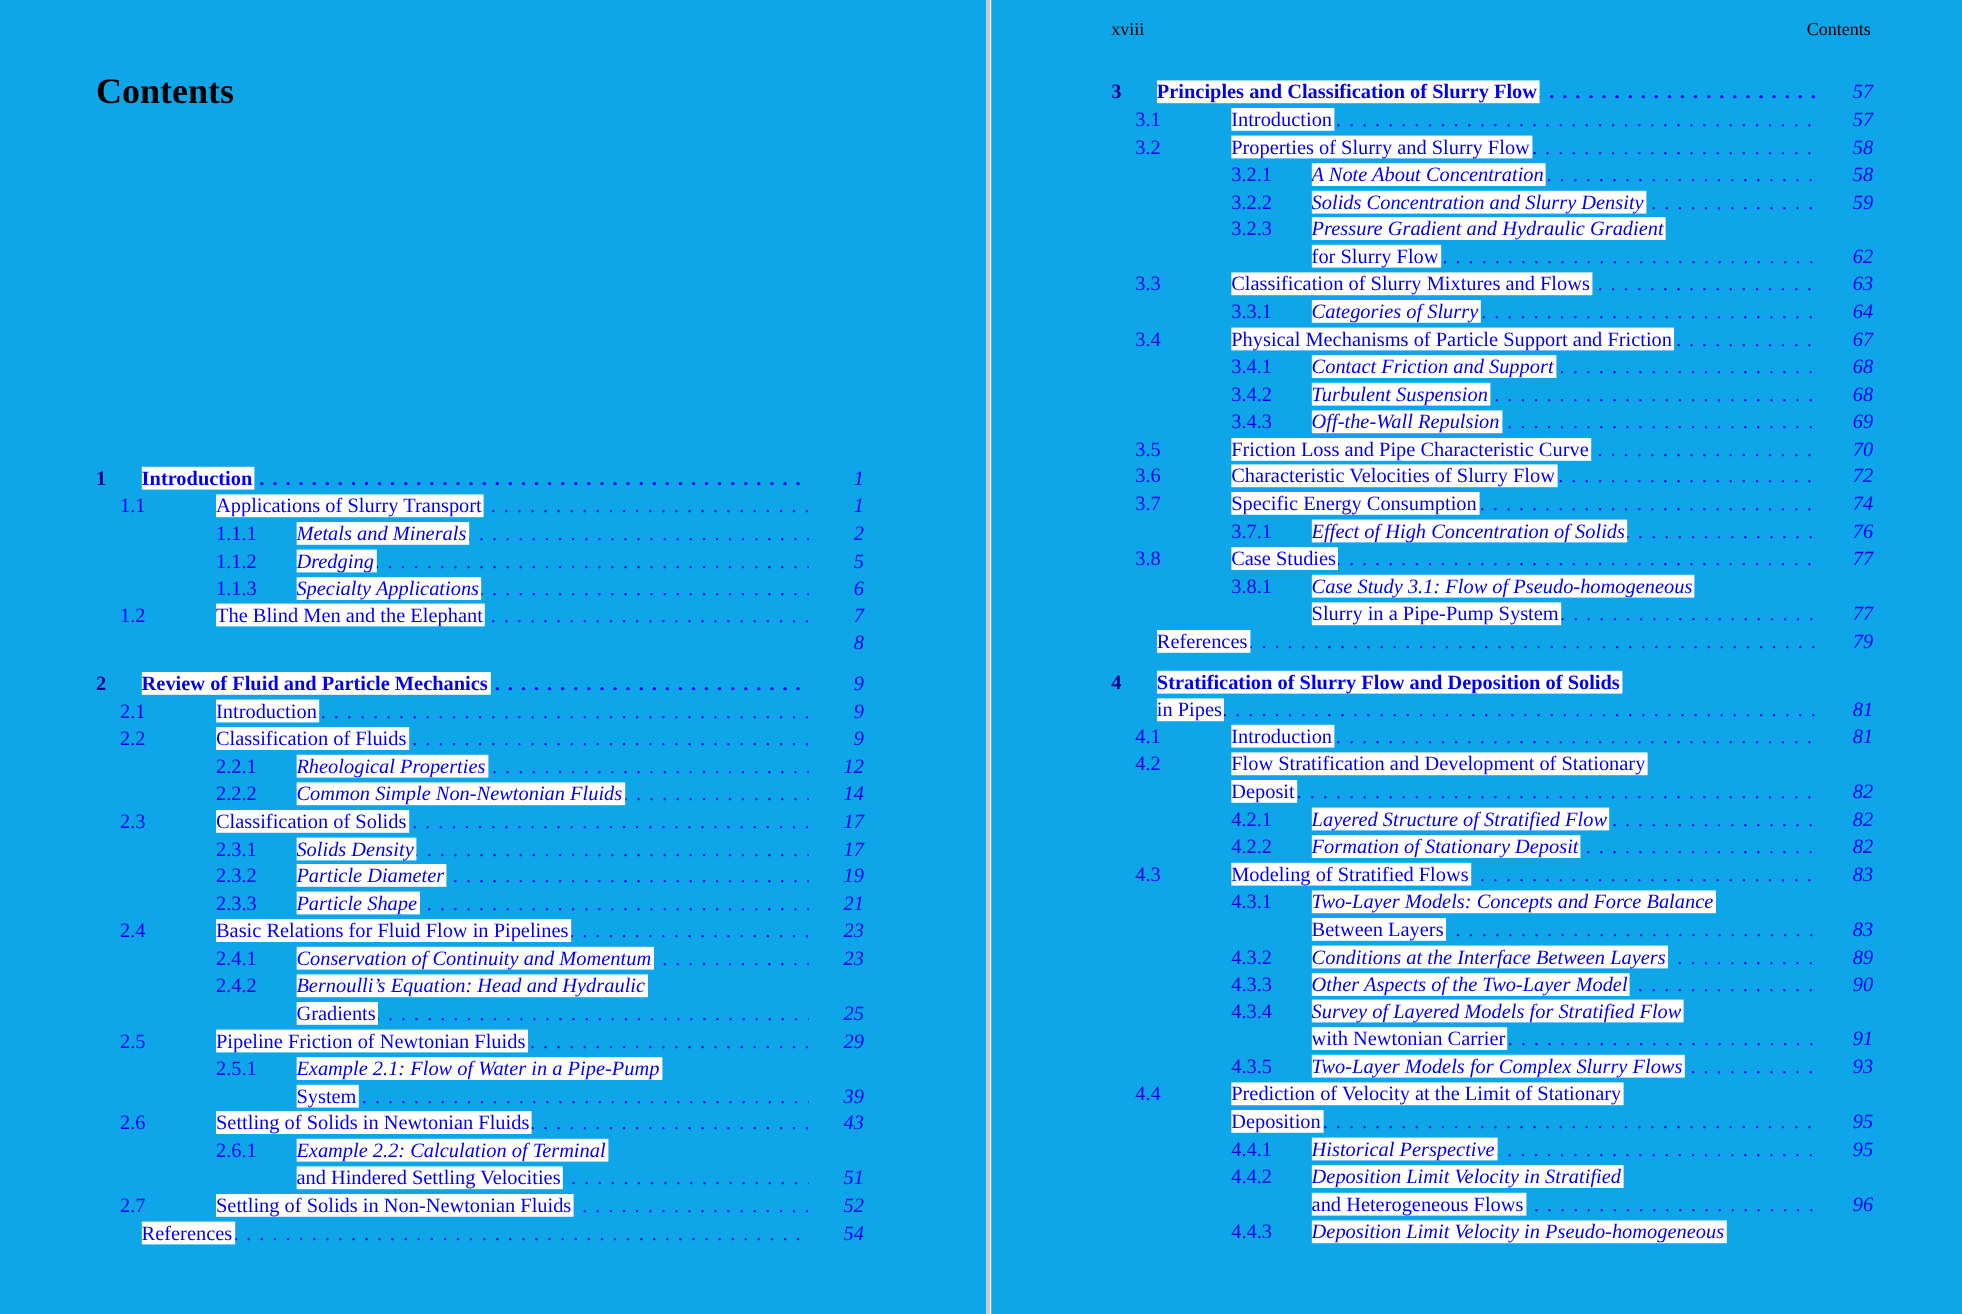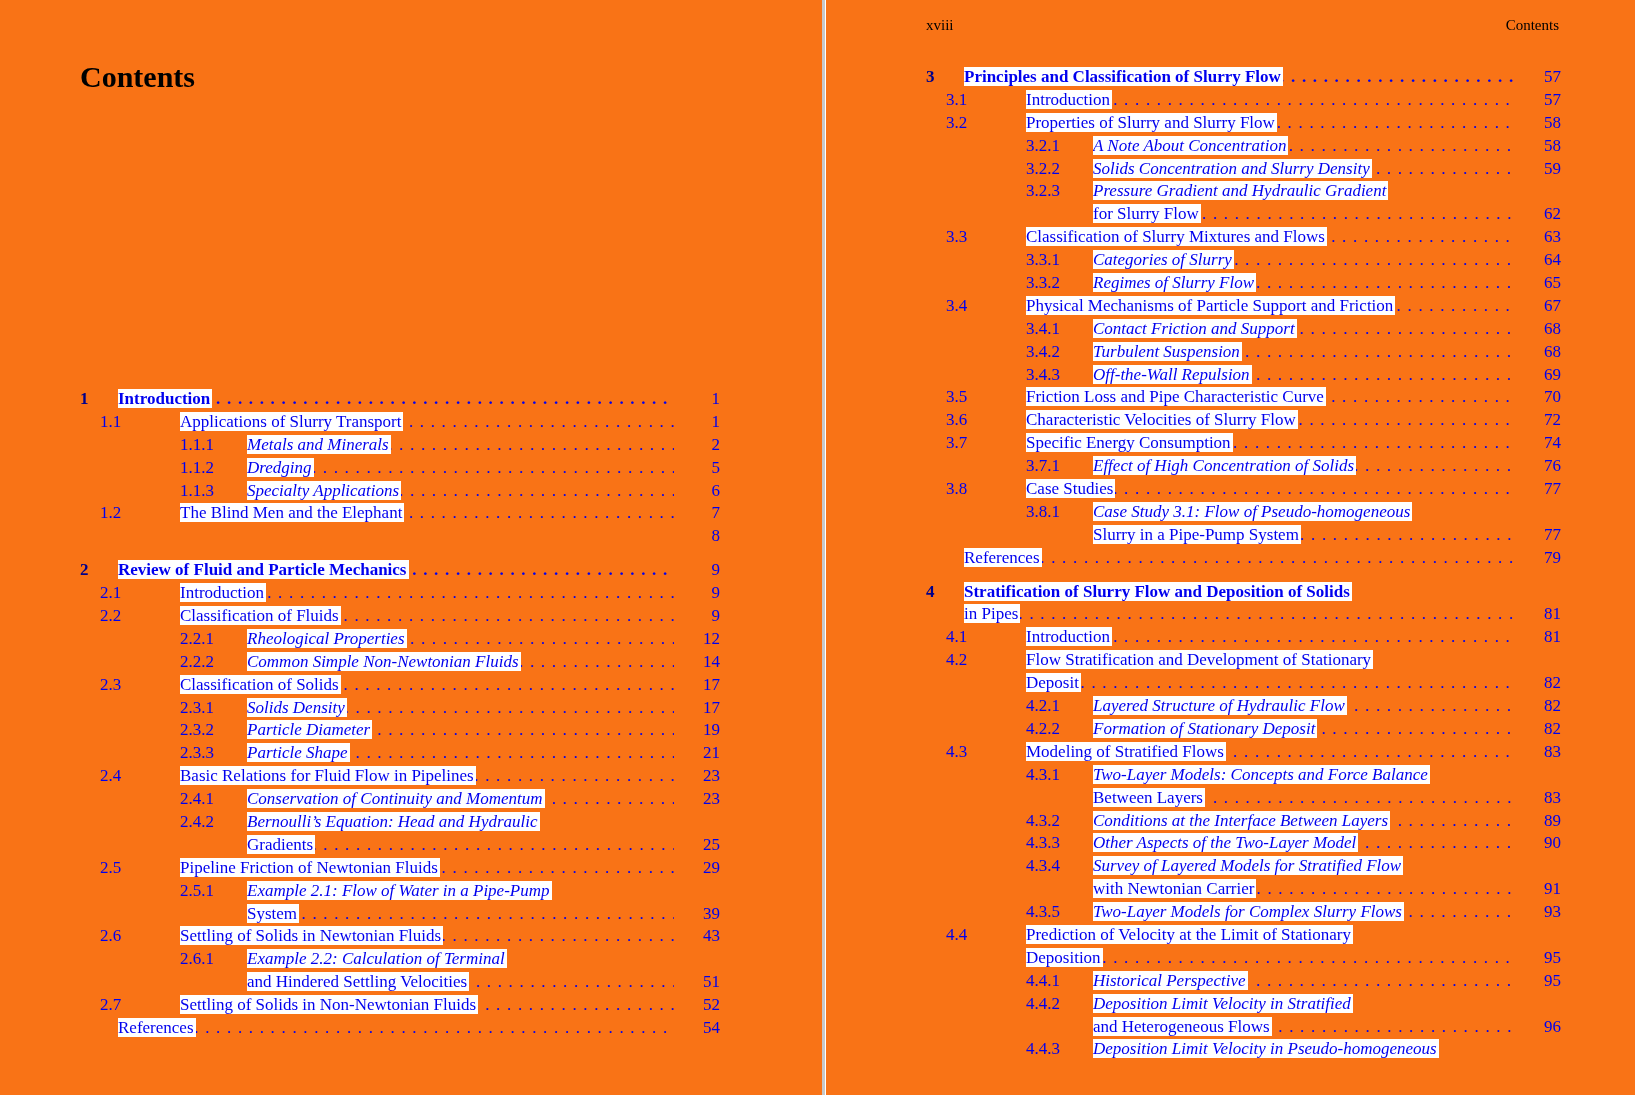--- a/index.html
+++ b/index.html
@@ -1,37 +1,37 @@
 <!DOCTYPE html>
 <html><head>
 <meta charset="utf-8">
 <style>
   html, body { margin:0; padding:0; background:#ffffff; }
   body { width:1635px; height:1095px; position:relative; overflow:hidden;
          font-family:"Liberation Serif", serif; color:#0000ee; }
-  .page { position:absolute; top:0; height:1095px; background:#f97316; }
+  .page { position:absolute; top:0; height:1095px; background:#0ea5e9; }
   #left-page { left:0; width:822px; }
   #right-page { left:826px; width:809px; }
   .divider { position:absolute; left:822px; top:0; width:3px; height:1095px; background:#c8c8c8; }
   .contents-heading { position:absolute; left:80px; top:60px; font-size:30px; font-weight:bold;
                       color:#000; font-family:"Liberation Serif", serif; }
   .running-head-num { position:absolute; left:100px; top:17px; font-size:15px; color:#000; }
   .running-head-title { position:absolute; right:76px; top:17px; font-size:15px; color:#000; }
   .toc { position:absolute; }
   #left-toc { left:80px; top:388px; width:640px; }
   #right-toc { left:100px; top:66px; width:635px; }
   .row { position:relative; height:22.9px; line-height:22.9px; font-size:17px; white-space:nowrap; }
   .row.gap { margin-top:11px; }
   .num { position:absolute; top:0; }
   .ttl { position:absolute; top:0; right:46px; overflow:hidden; }
   .ttl .txt { background:#fff; padding-right:2px; position:relative; z-index:1; }
   .ttl::after { content:". . . . . . . . . . . . . . . . . . . . . . . . . . . . . . . . . . . . . . . . . . . . . . . . . . . . . . . . . . . . . . . . . . . . . . . . ."; 
                 position:absolute; left:0; top:0; letter-spacing:1.2px; white-space:nowrap; z-index:0; }
   .ttl.nodots::after { content:""; }
-  .pg { position:absolute; right:0; top:0; text-align:right; }
+  .pg { position:absolute; right:0; top:0; text-align:right;font-style:italic; }
   .lvl0 .num { left:0; font-weight:bold; color:#00008b; }
   .lvl0 .ttl { left:38px; font-weight:bold; }
   .lvl0 .ttl .txt { font-weight:bold;text-align:right; }
   .lvl1 .num { left:20px; }
   .lvl1 .ttl { left:100px; }
   .lvl2 .num { left:100px; }
   .lvl2 .ttl { left:167px;font-style:italic; }
   .lvlref .ttl { left:38px; }
   .cont0 .ttl { left:38px; font-weight:normal; }
   .cont1 .ttl { left:100px; }
@@ -219,25 +219,20 @@
       <div class="row lvl1">
         <span class="num">3.3</span>
         <span class="ttl"><span class="txt">Classification of Slurry Mixtures and Flows</span></span>
         <span class="pg">63</span>
       </div>
       <div class="row lvl2">
         <span class="num">3.3.1</span>
         <span class="ttl"><span class="txt">Categories of Slurry</span></span>
         <span class="pg">64</span>
       </div>
-      <div class="row lvl2">
-        <span class="num">3.3.2</span>
-        <span class="ttl"><span class="txt">Regimes of Slurry Flow</span></span>
-        <span class="pg">65</span>
-      </div>
       <div class="row lvl1">
         <span class="num">3.4</span>
         <span class="ttl"><span class="txt">Physical Mechanisms of Particle Support and Friction</span></span>
         <span class="pg">67</span>
       </div>
       <div class="row lvl2">
         <span class="num">3.4.1</span>
         <span class="ttl"><span class="txt">Contact Friction and Support</span></span>
         <span class="pg">68</span>
       </div>
@@ -304,21 +299,21 @@
       <div class="row lvl1">
         <span class="num">4.2</span>
         <span class="ttl nodots"><span class="txt">Flow Stratification and Development of Stationary</span></span>
       </div>
       <div class="row cont1">
         <span class="ttl"><span class="txt">Deposit</span></span>
         <span class="pg">82</span>
       </div>
       <div class="row lvl2">
         <span class="num">4.2.1</span>
-        <span class="ttl"><span class="txt">Layered Structure of Hydraulic Flow</span></span>
+        <span class="ttl"><span class="txt">Layered Structure of Stratified Flow</span></span>
         <span class="pg">82</span>
       </div>
       <div class="row lvl2">
         <span class="num">4.2.2</span>
         <span class="ttl"><span class="txt">Formation of Stationary Deposit</span></span>
         <span class="pg">82</span>
       </div>
       <div class="row lvl1">
         <span class="num">4.3</span>
         <span class="ttl"><span class="txt">Modeling of Stratified Flows</span></span>

